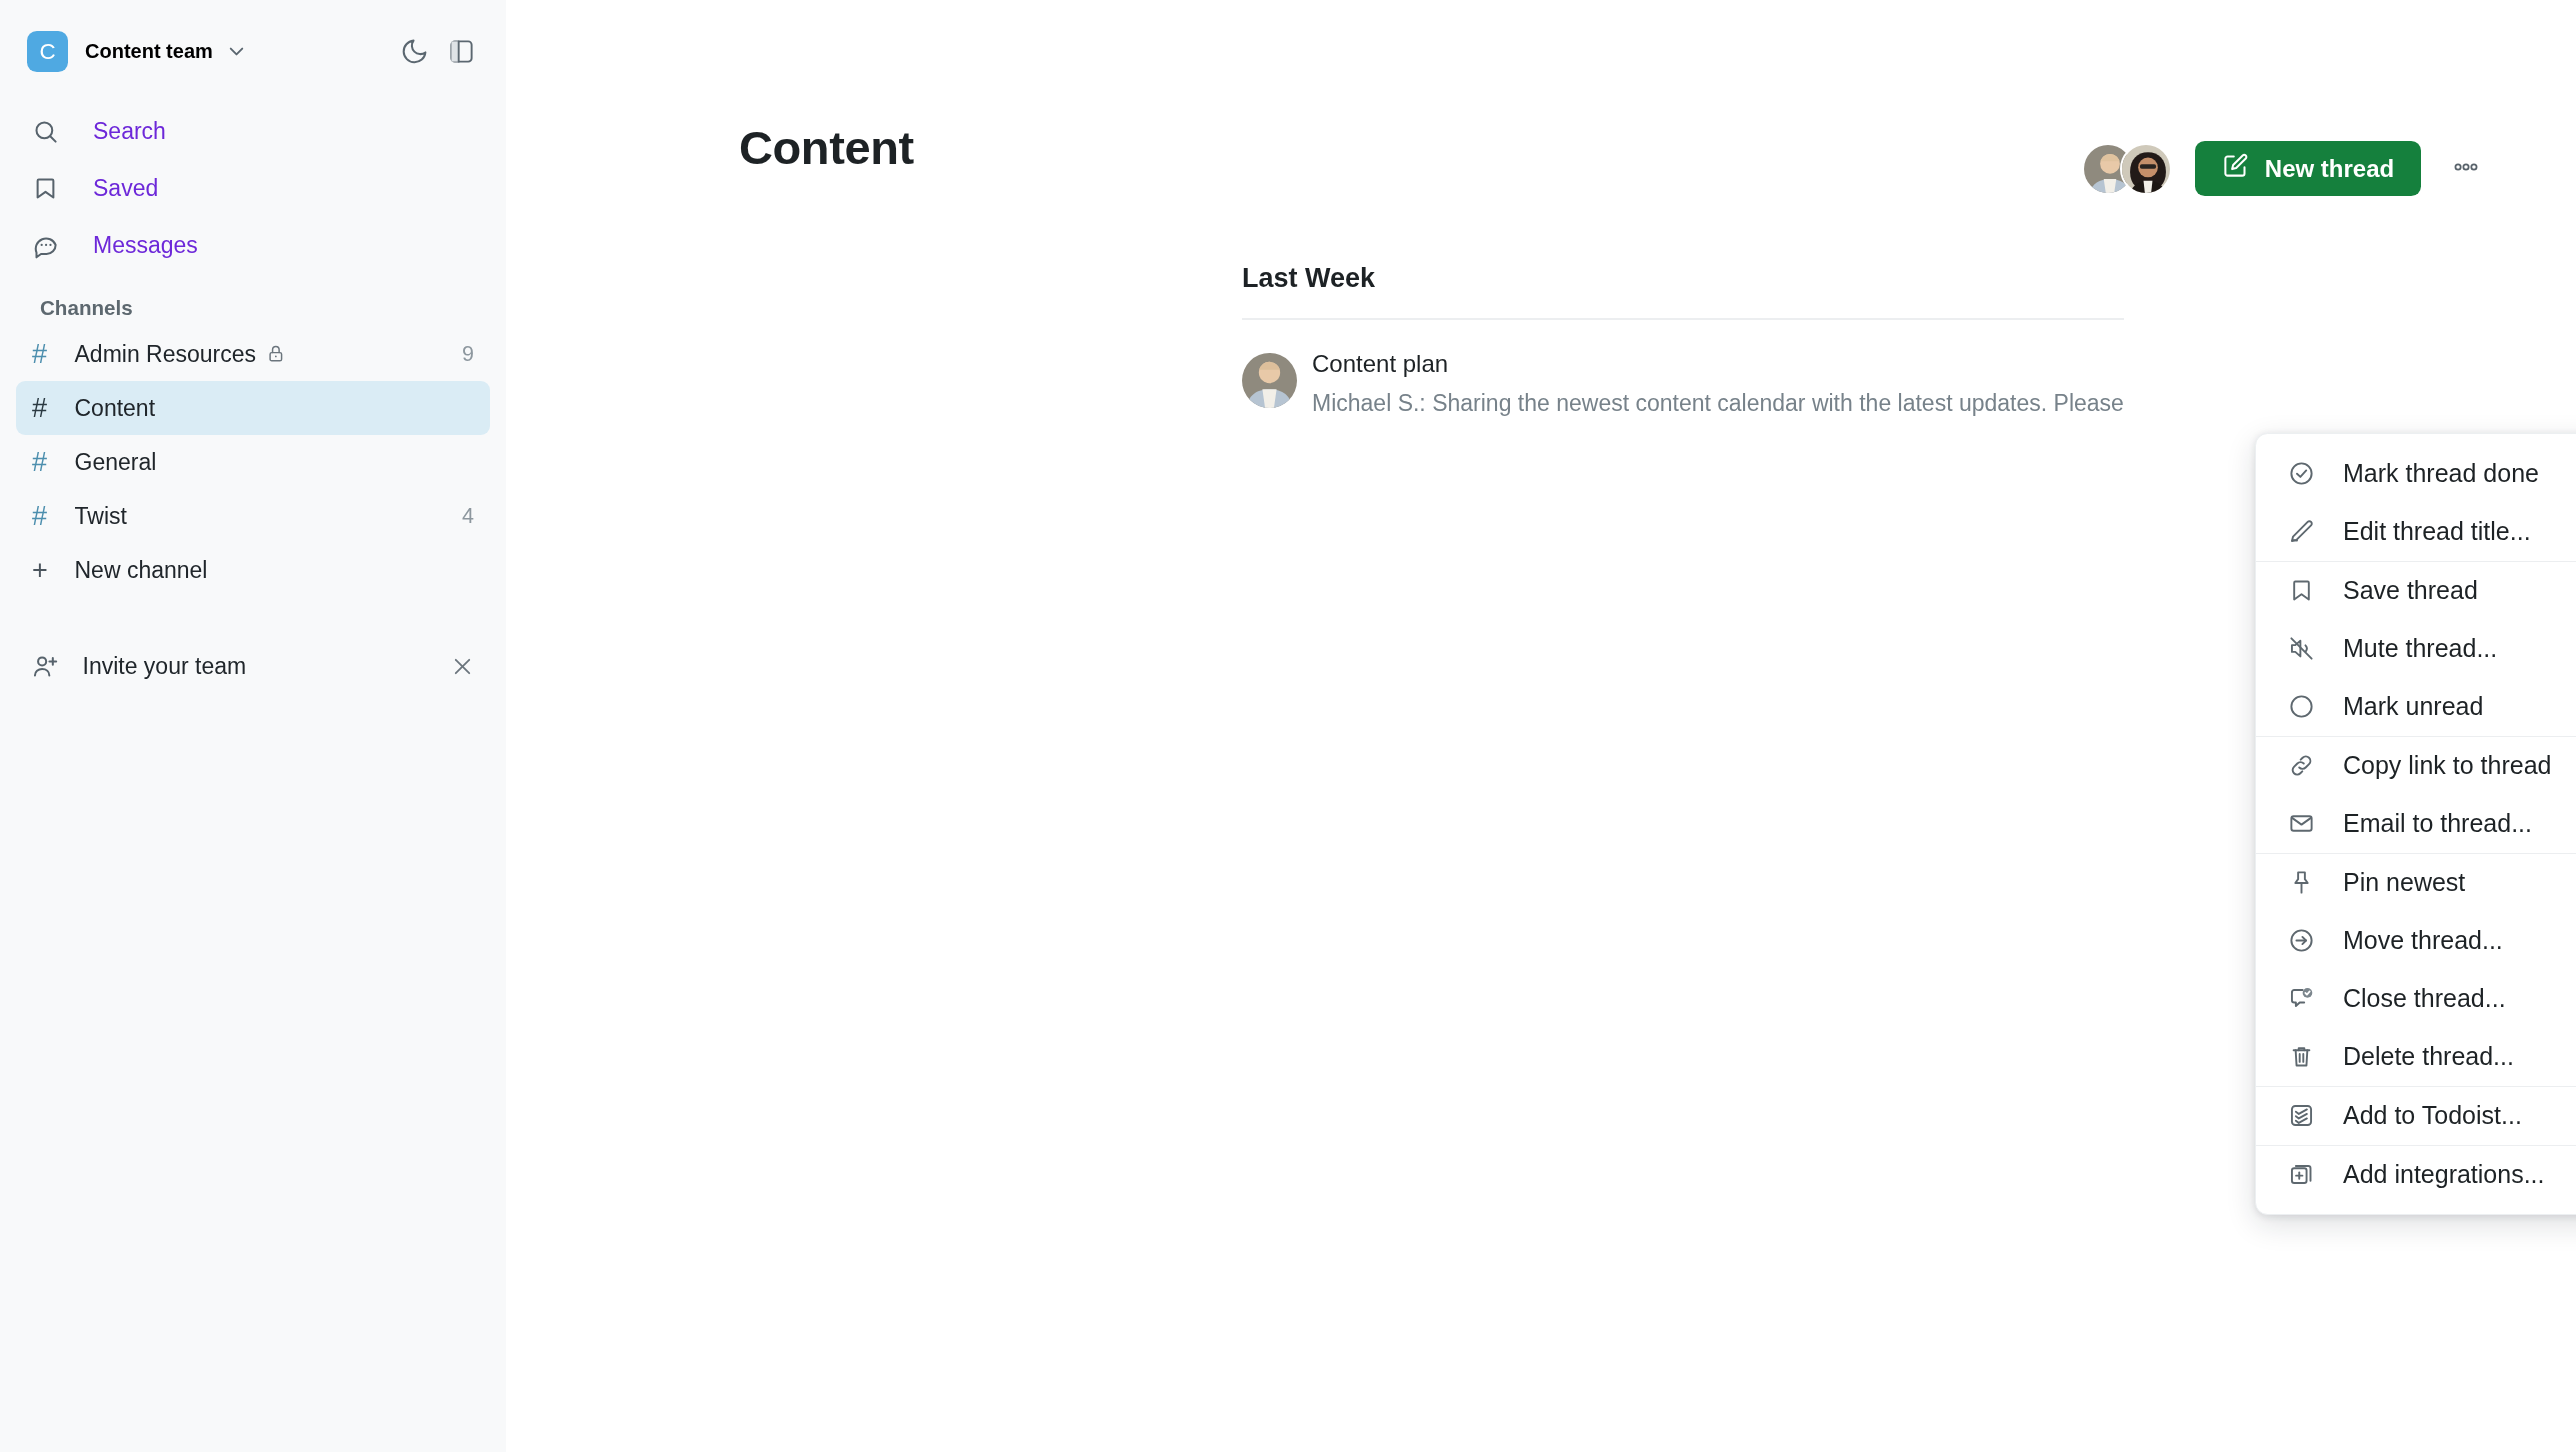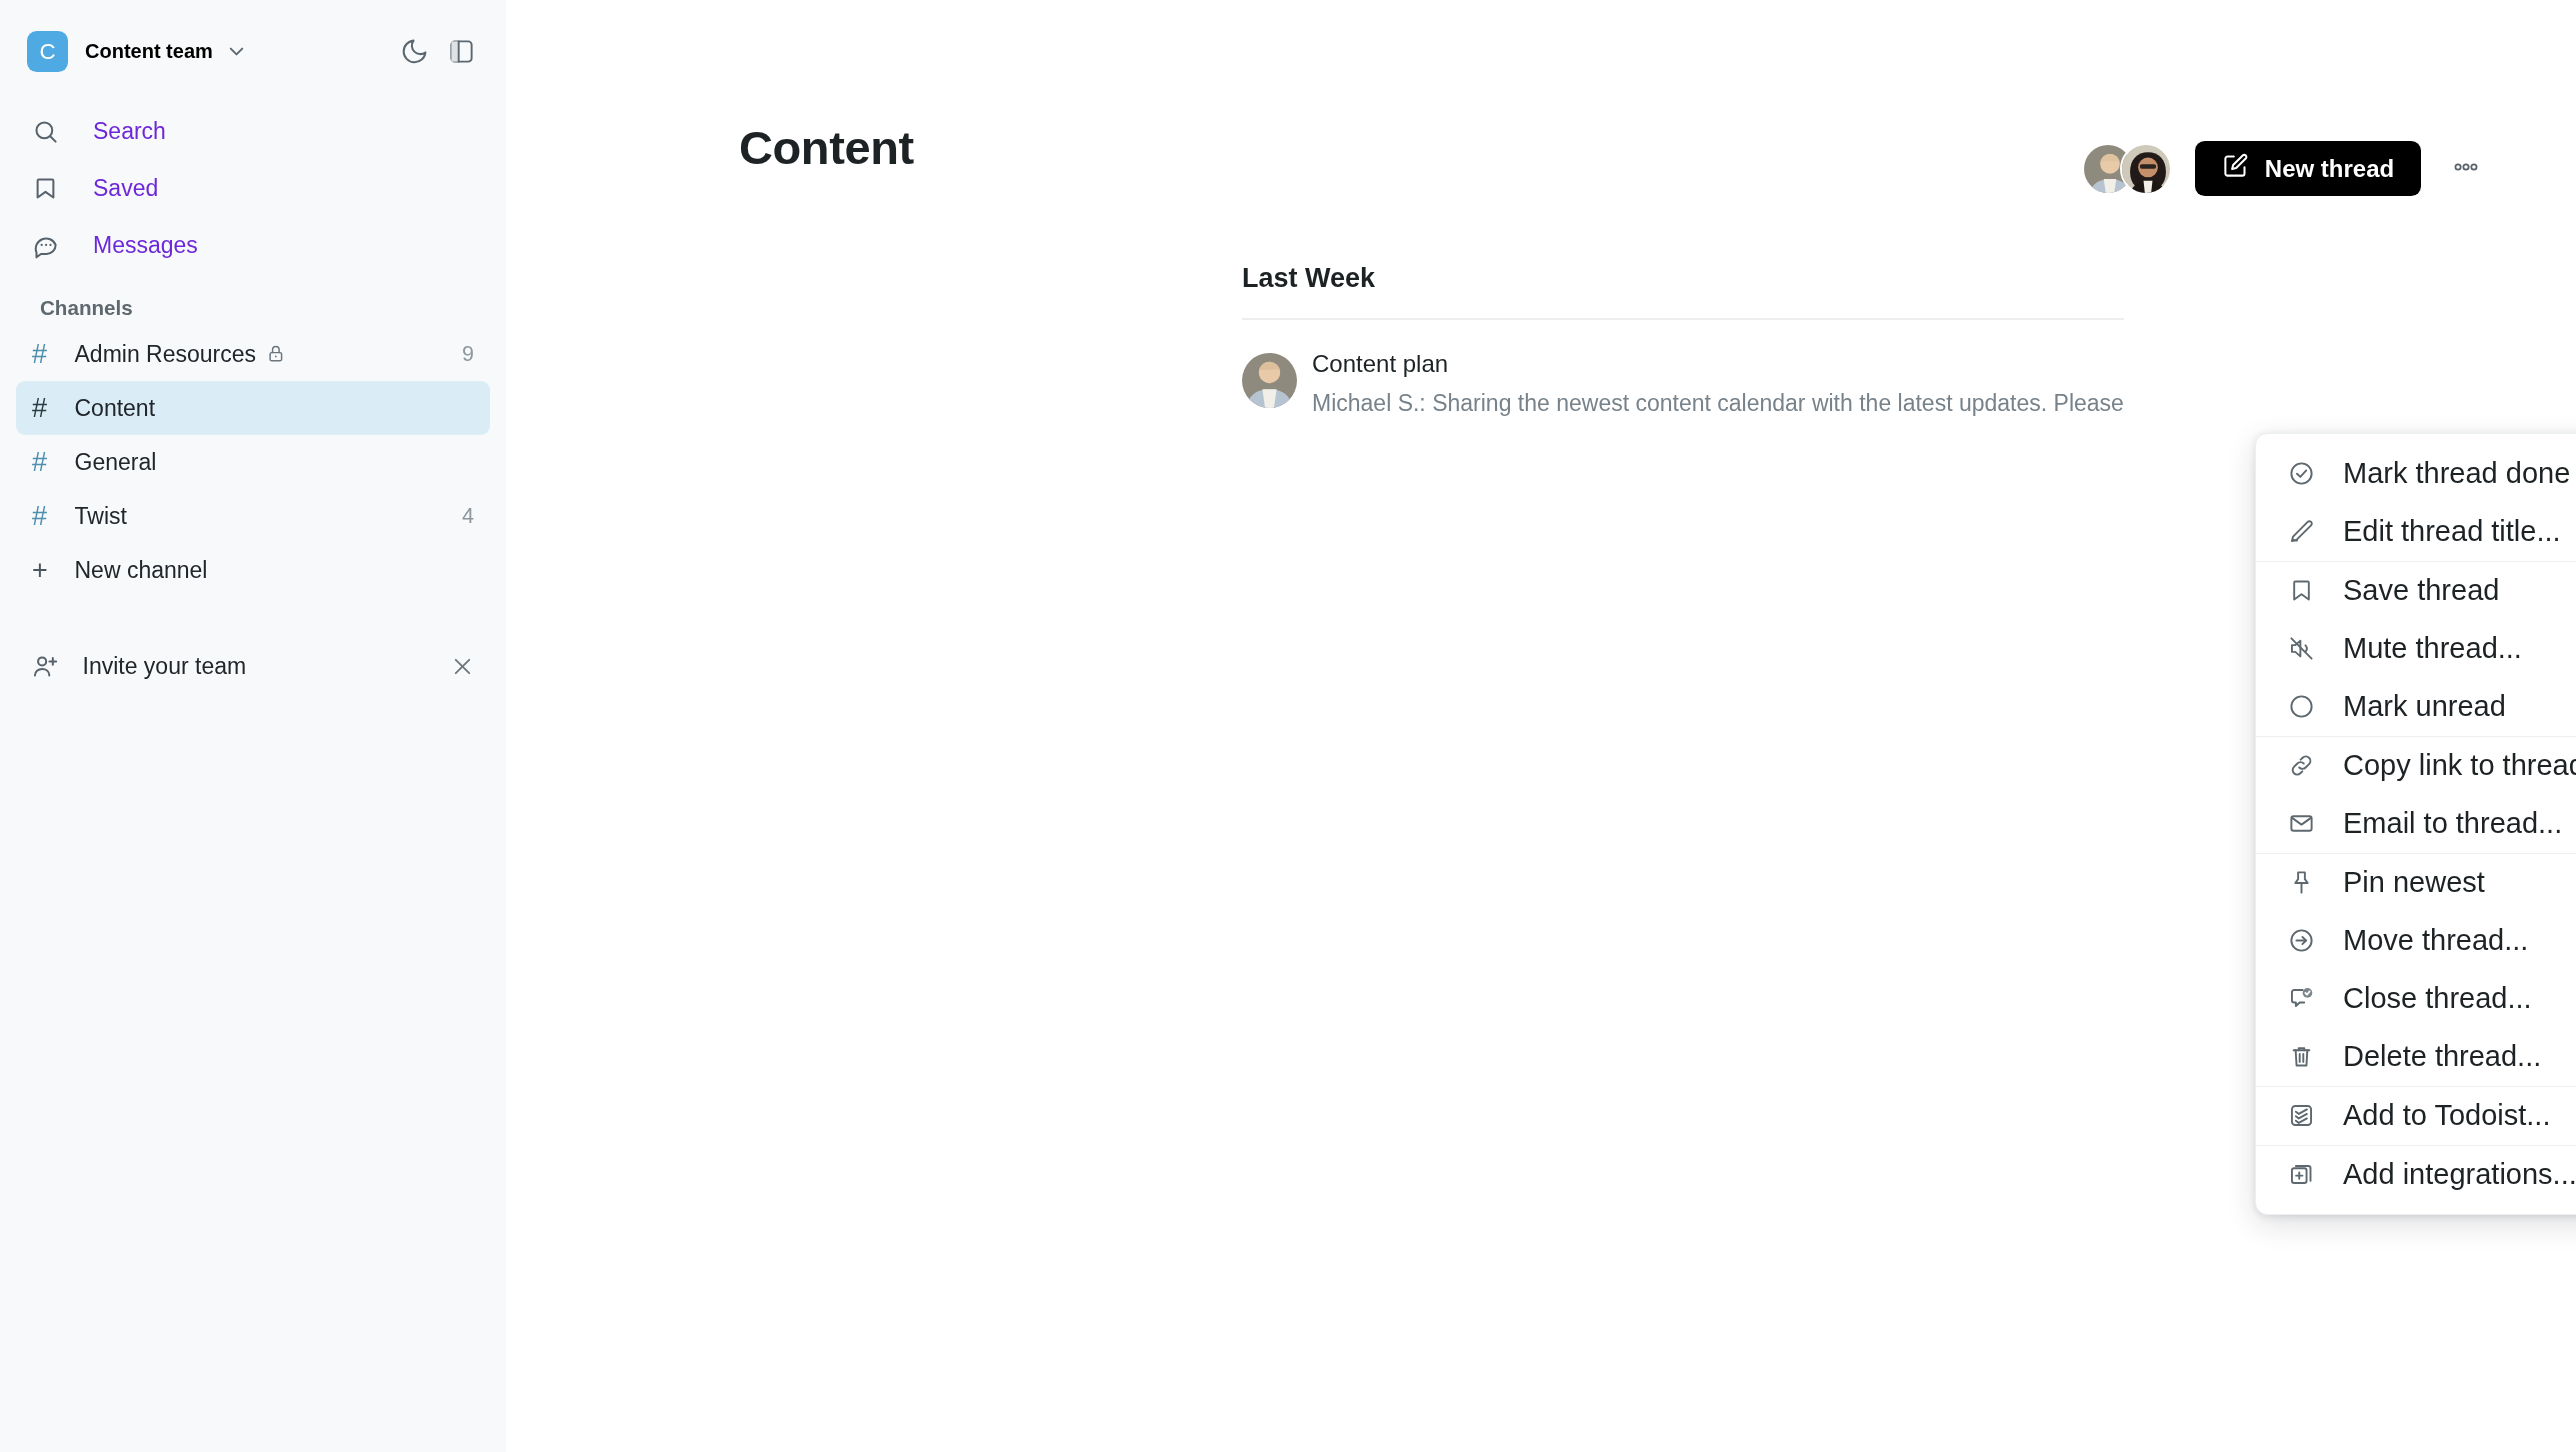--- a/index.html
+++ b/index.html
@@ -90,21 +90,21 @@
 
   .page-head-right { display:flex; align-items:center; margin-top: 18px; }
   .avatars { display:flex; align-items:center; margin-right: 23px; }
   .avatar-sm {
     width: 52px; height: 52px; border-radius: 50%;
     border: 2.7px solid #ffffff; overflow:hidden; flex:0 0 52px;
   }
   .avatar-sm + .avatar-sm { margin-left: -14.3px; }
   .new-thread-btn {
     display:flex; align-items:center; gap: 16px;
-    background: #000000; color:#ffffff;
+    background: #15803d; color:#ffffff;
     height: 55px; padding: 0 27px; border-radius: 9.8px;
     font-size: 24px; font-weight: bold; cursor:pointer; border:none;
     font-family: "Liberation Sans", sans-serif; white-space:nowrap;
   }
   .more-btn {
     width: 50px; height: 50px; margin-left: 19.7px; border-radius: 9px;
     display:flex; align-items:center; justify-content:center; cursor:pointer;
   }
 
   .group-title {
@@ -136,21 +136,21 @@
     box-shadow: 0 1.8px 7.2px rgba(20,30,40,.10), 0 9px 30px rgba(20,30,40,.14);
     border: 0.9px solid #eceff1;
     padding: 10.7px 0;
   }
   .ctx-group + .ctx-group { border-top: 0.9px solid #eceef0; }
   .ctx-item {
     display:flex; align-items:center;
     height: 58px; padding: 0 19.7px 0 32px; cursor:pointer;
   }
   .ctx-ico { width: 39px; flex:0 0 39px; display:flex; align-items:center; color:#5e686f; }
-  .ctx-label { font-size: 29px; color:#1d2225; margin-left: 16px; white-space:nowrap;text-align:center; }
+  .ctx-label { font-size: 25px; color:#1d2225; margin-left: 16px; white-space:nowrap;text-align:center; }
 </style>
 </head>
 <body>
 
 <div class="app">
 
   <aside class="sidebar">
 
     <div class="ws-header">
       <div class="ws-logo">C</div>

